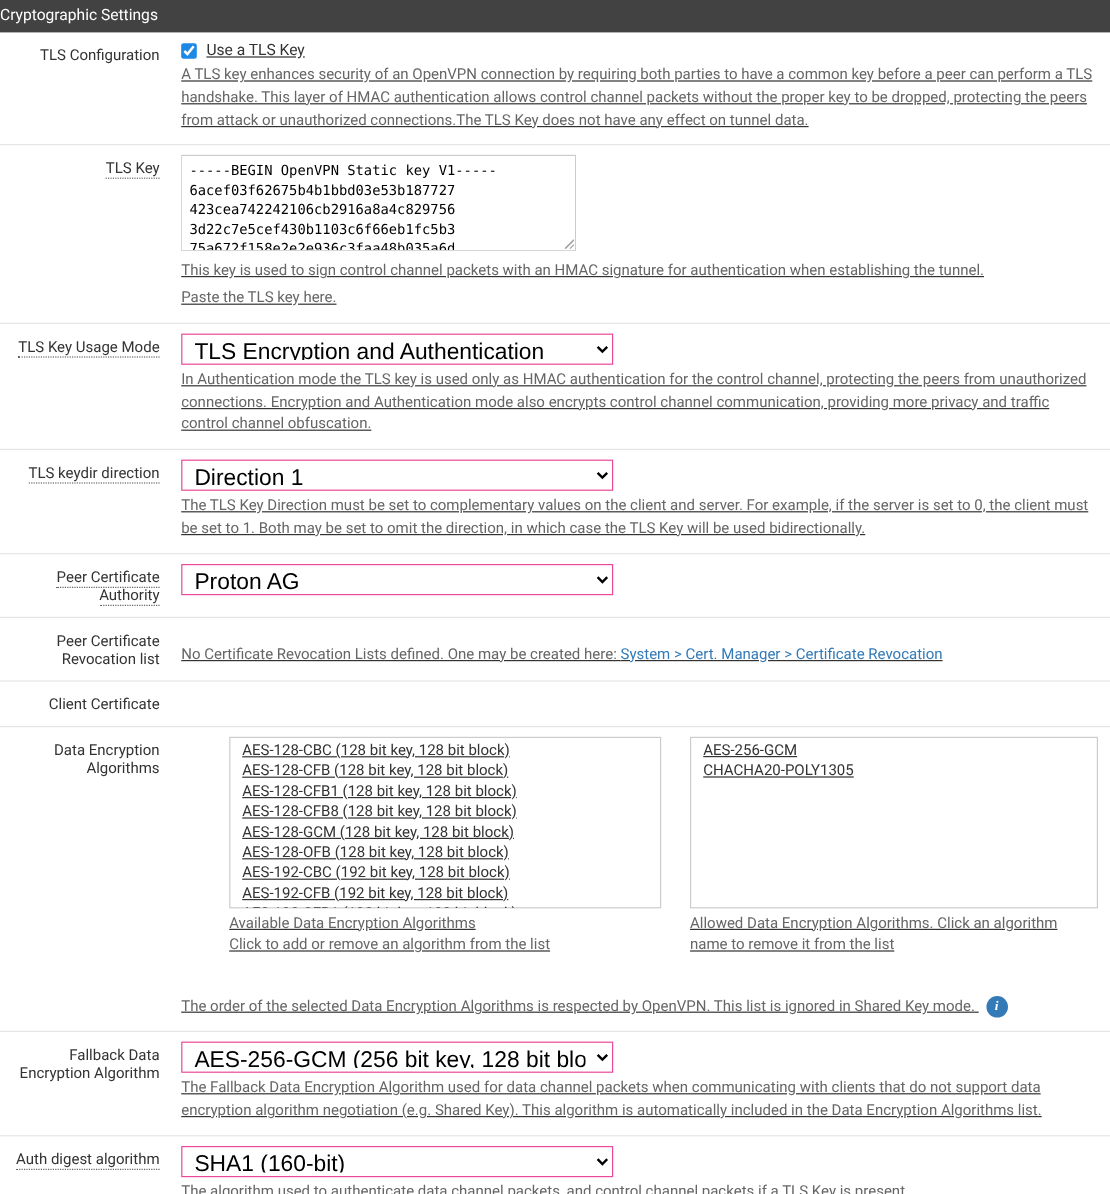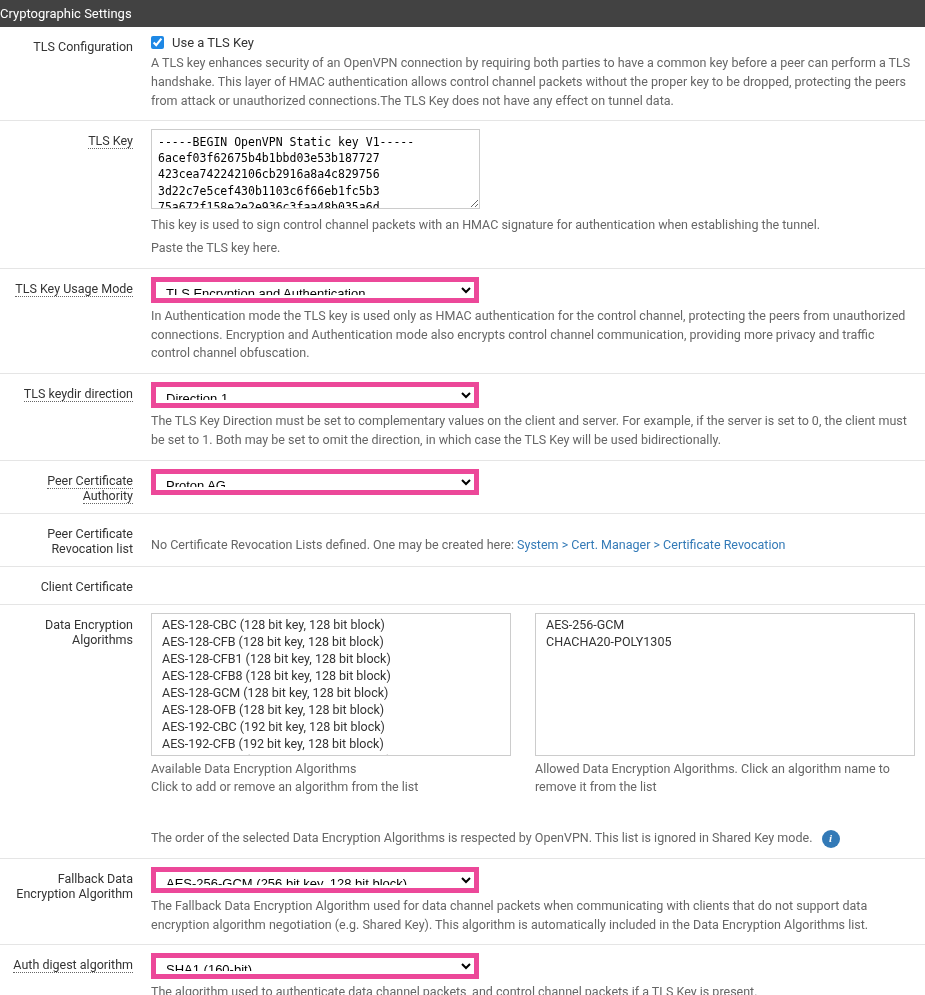--- a/index.html
+++ b/index.html
@@ -1,31 +1,31 @@
 <!DOCTYPE html>
 <html><head>
 <meta charset="utf-8">
 <style>
   * { box-sizing: border-box; margin: 0; padding: 0; }
   body { font-family: -apple-system, BlinkMacSystemFont, "Segoe UI", Roboto, Arial, sans-serif; font-size: 13px; color: #333; background: #fff; width: 925px; }
   .panel-header { background: #424242; color: #fff; padding: 6px 0; font-size: 13px; }
   .form-row { display: flex; border-bottom: 1px solid #e5e5e5; padding: 8px 10px 10px 0; }
   .form-label { width: 145px; text-align: right; padding-right: 12px; padding-top: 4px; font-size: 12.5px; color: #333; flex-shrink: 0; }
   .form-label.underlined span { border-bottom: 1px dotted #666; }
-  .form-content { flex: 1; padding-left: 6px; }
+  .form-content { flex: 1; padding-left: 6px; text-decoration: underline; }
   .help-text { color: #666; font-size: 12.5px; line-height: 1.5; margin-top: 4px; }
   .checkbox-line { display: flex; align-items: center; gap: 8px; }
   .checkbox-line input[type=checkbox] { accent-color: #1e88e5; width: 13px; height: 13px; cursor: pointer; }
   .checkbox-line label { font-size: 13px; color: #333; }
   textarea { width: 329px; height: 80px; font-family: Menlo, Consolas, monospace; font-size: 11.5px; padding: 4px 6px; border: 1px solid #ccc; resize: both; line-height: 1.4; }
-  select { width: 328px; padding: 3px 6px; font-size: 13px; border: 5px solid #ec4899; background: #fff; cursor: pointer; height: 26px; }
+  select { width: 360px; padding: 3px 6px; font-size: 19px; border: 1px solid #ec4899; background: #fff; cursor: pointer; height: 26px; }
   .link { color: #337ab7; text-decoration: none; cursor: pointer; }
   .list-box { border: 1px solid #ccc; height: 143px; overflow-y: auto; font-size: 12.5px; padding: 2px 0; }
   .list-box .item { padding: 1px 10px; cursor: pointer; white-space: nowrap; }
-  .two-col { display: flex; gap: 24px; }
+  .two-col { display: flex; gap: 24px; margin-left: 40px; }
   .two-col .col { flex: 1; }
   .two-col .col-left { width: 360px; flex: 0 0 360px; }
   .two-col .col-right { flex: 1; }
   .info-icon { display: inline-flex; align-items: center; justify-content: center; width: 18px; height: 18px; background: #337ab7; color: #fff; border-radius: 50%; font-size: 11px; font-weight: bold; font-style: italic; font-family: Georgia, serif; vertical-align: middle; margin-left: 6px; cursor: pointer; }
 </style>
 </head>
 <body>
 
 <div class="panel-header">
   <span>Cryptographic Settings</span>

